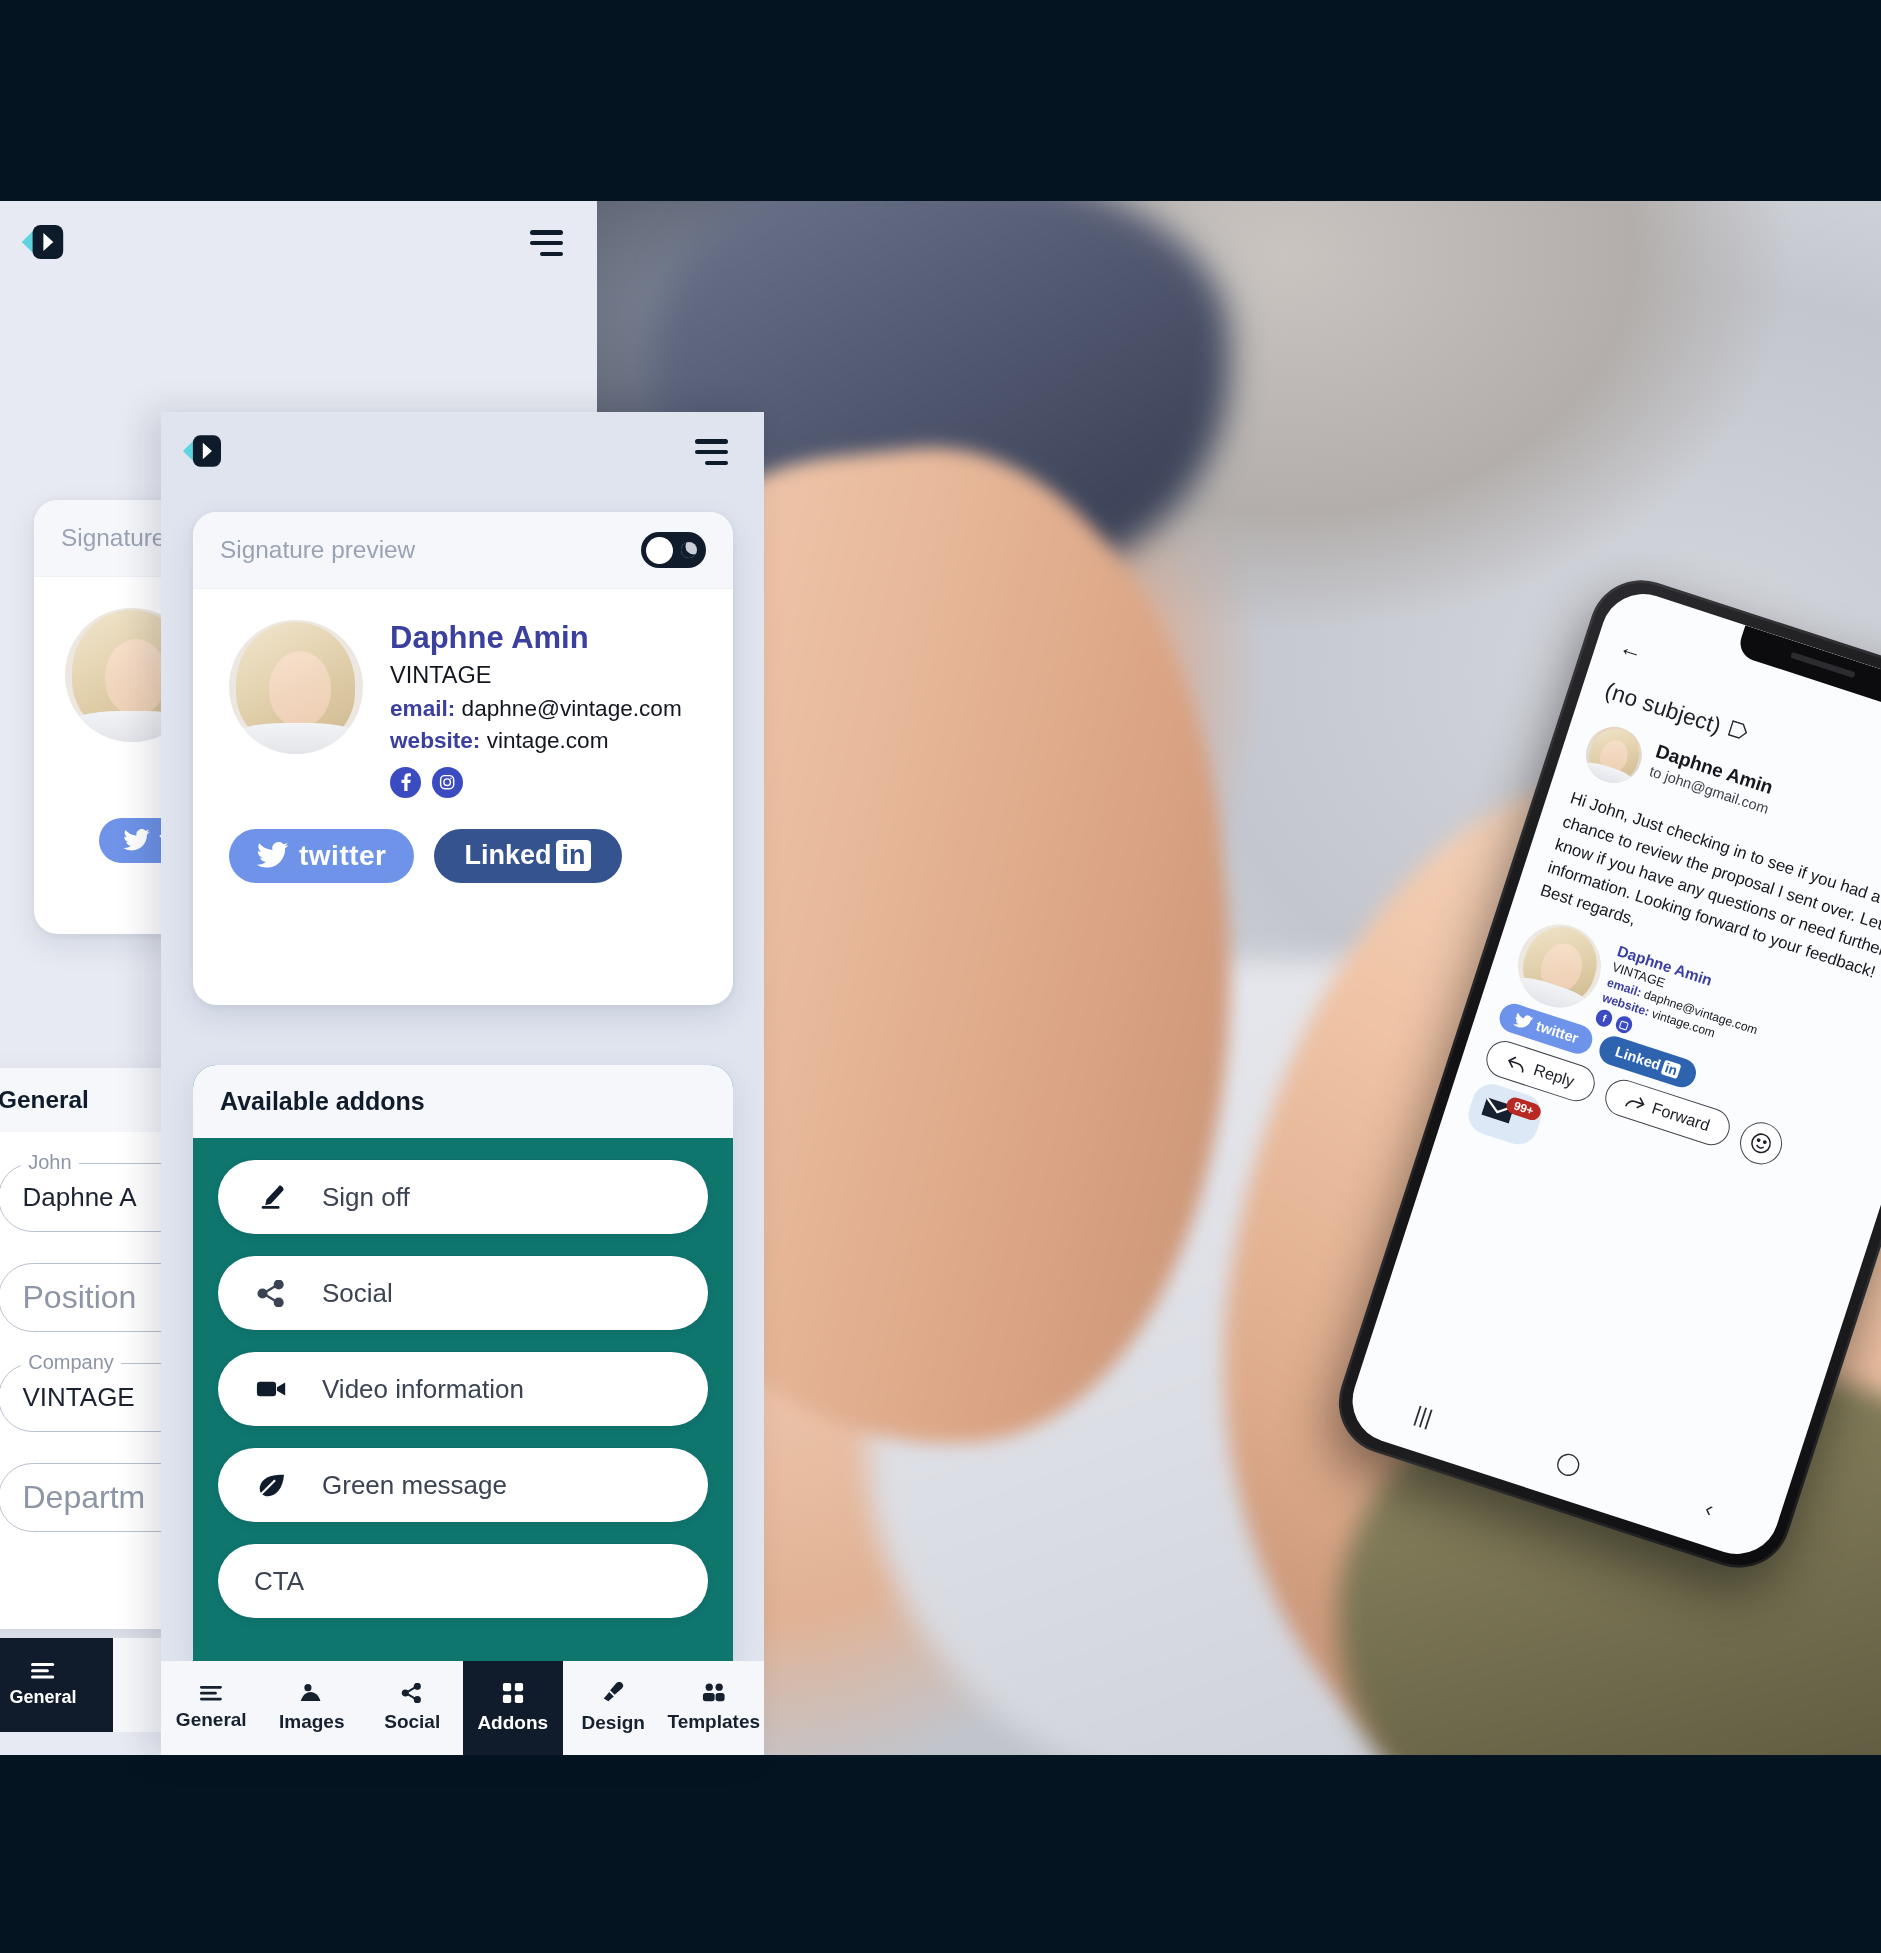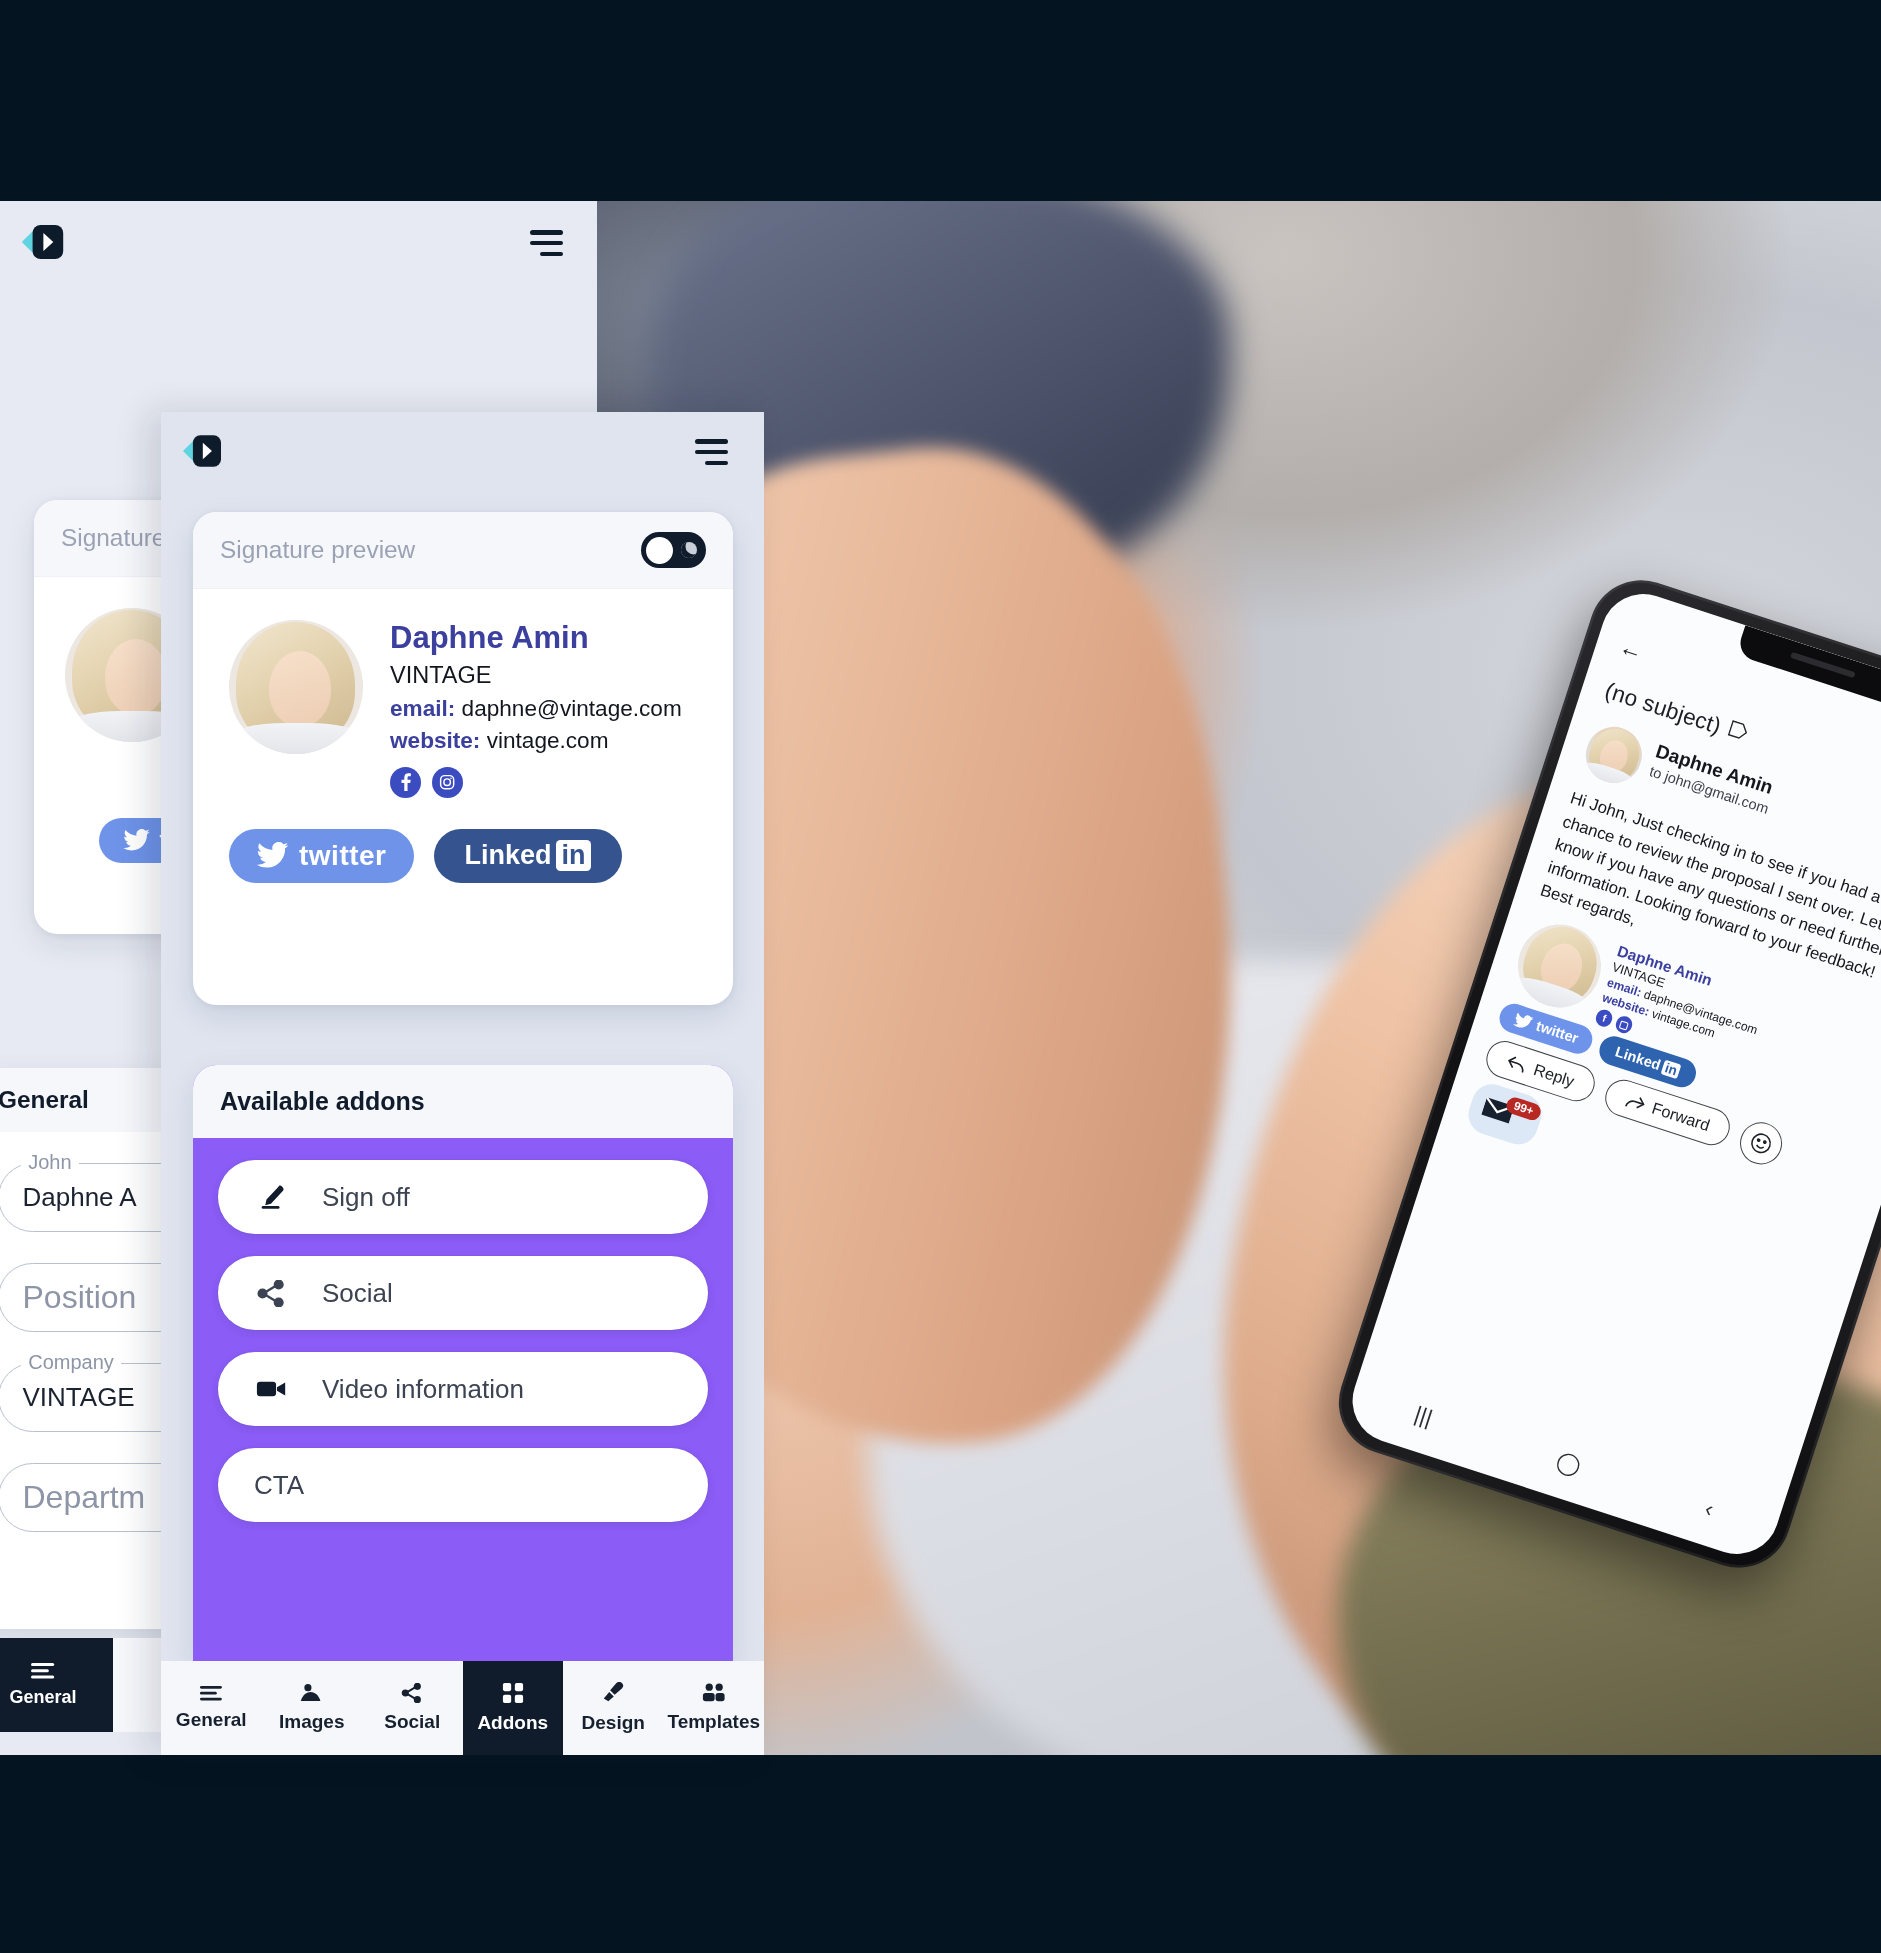--- a/index.html
+++ b/index.html
@@ -279,21 +279,21 @@
   }
   .btn-li2{
     display:inline-flex; align-items:center; gap:4.5px;
     background:#35548f; color:#fff; border-radius:36px; padding:11.8px 31px;
     font-size:27px; font-weight:bold;
   }
   .li-box2{ background:#fff; color:#35548f; border-radius:4.5px; padding:0 5.4px; }
 
   .card3{
     position:absolute; left:32px; top:653px; width:540px; bottom:94px;
-    background:#8b5cf6; border-radius:23.5px 23.5px 0 0; overflow:hidden;
+    background:#0f766e; border-radius:23.5px 23.5px 0 0; overflow:hidden;
     box-shadow:0 11px 31px rgba(24,37,66,.10);
   }
   .card3 .ch{
     background:#f5f7fb; padding:22px 27px; font-size:25px; font-weight:bold; color:#101b2b;
   }
   .addon-list{ padding:22px 25px 0 25px; }
   .addon{
     height:74px; border-radius:40px; background:#fff;
     box-shadow:0 2.7px 9px rgba(24,37,66,.10), 0 0 0 0.9px rgba(24,37,66,.045);
     display:flex; align-items:center; gap:34px; padding:0 36px;
@@ -617,20 +617,29 @@
       <div class="addon">
         <span class="ic">
           <svg width="31" height="22" viewBox="0 0 34 24" fill="#101b2b">
             <rect x="1" y="4" width="21" height="16" rx="3.5"></rect>
             <path d="M23 10l9-5v14l-9-5z"></path>
           </svg>
         </span>
         <span class="nm">Video information</span>
       </div>
 
+      <div class="addon">
+        <span class="ic">
+          <svg width="29" height="25" viewBox="0 0 32 28" fill="#101b2b">
+            <path d="M30 2C18 1 5 5 3 15c-1.3 6.6 3 11 9 11 9 0 17-9 18-24z"></path>
+            <path d="M2 26L20 8" stroke="#fff" stroke-width="2.4" fill="none"></path>
+          </svg>
+        </span>
+        <span class="nm">Green message</span>
+      </div>
 
       <div class="addon">
 
         <span class="nm">CTA</span>
       </div>
 
     </div>
   </div>
 
   <div class="tabbar-front">

